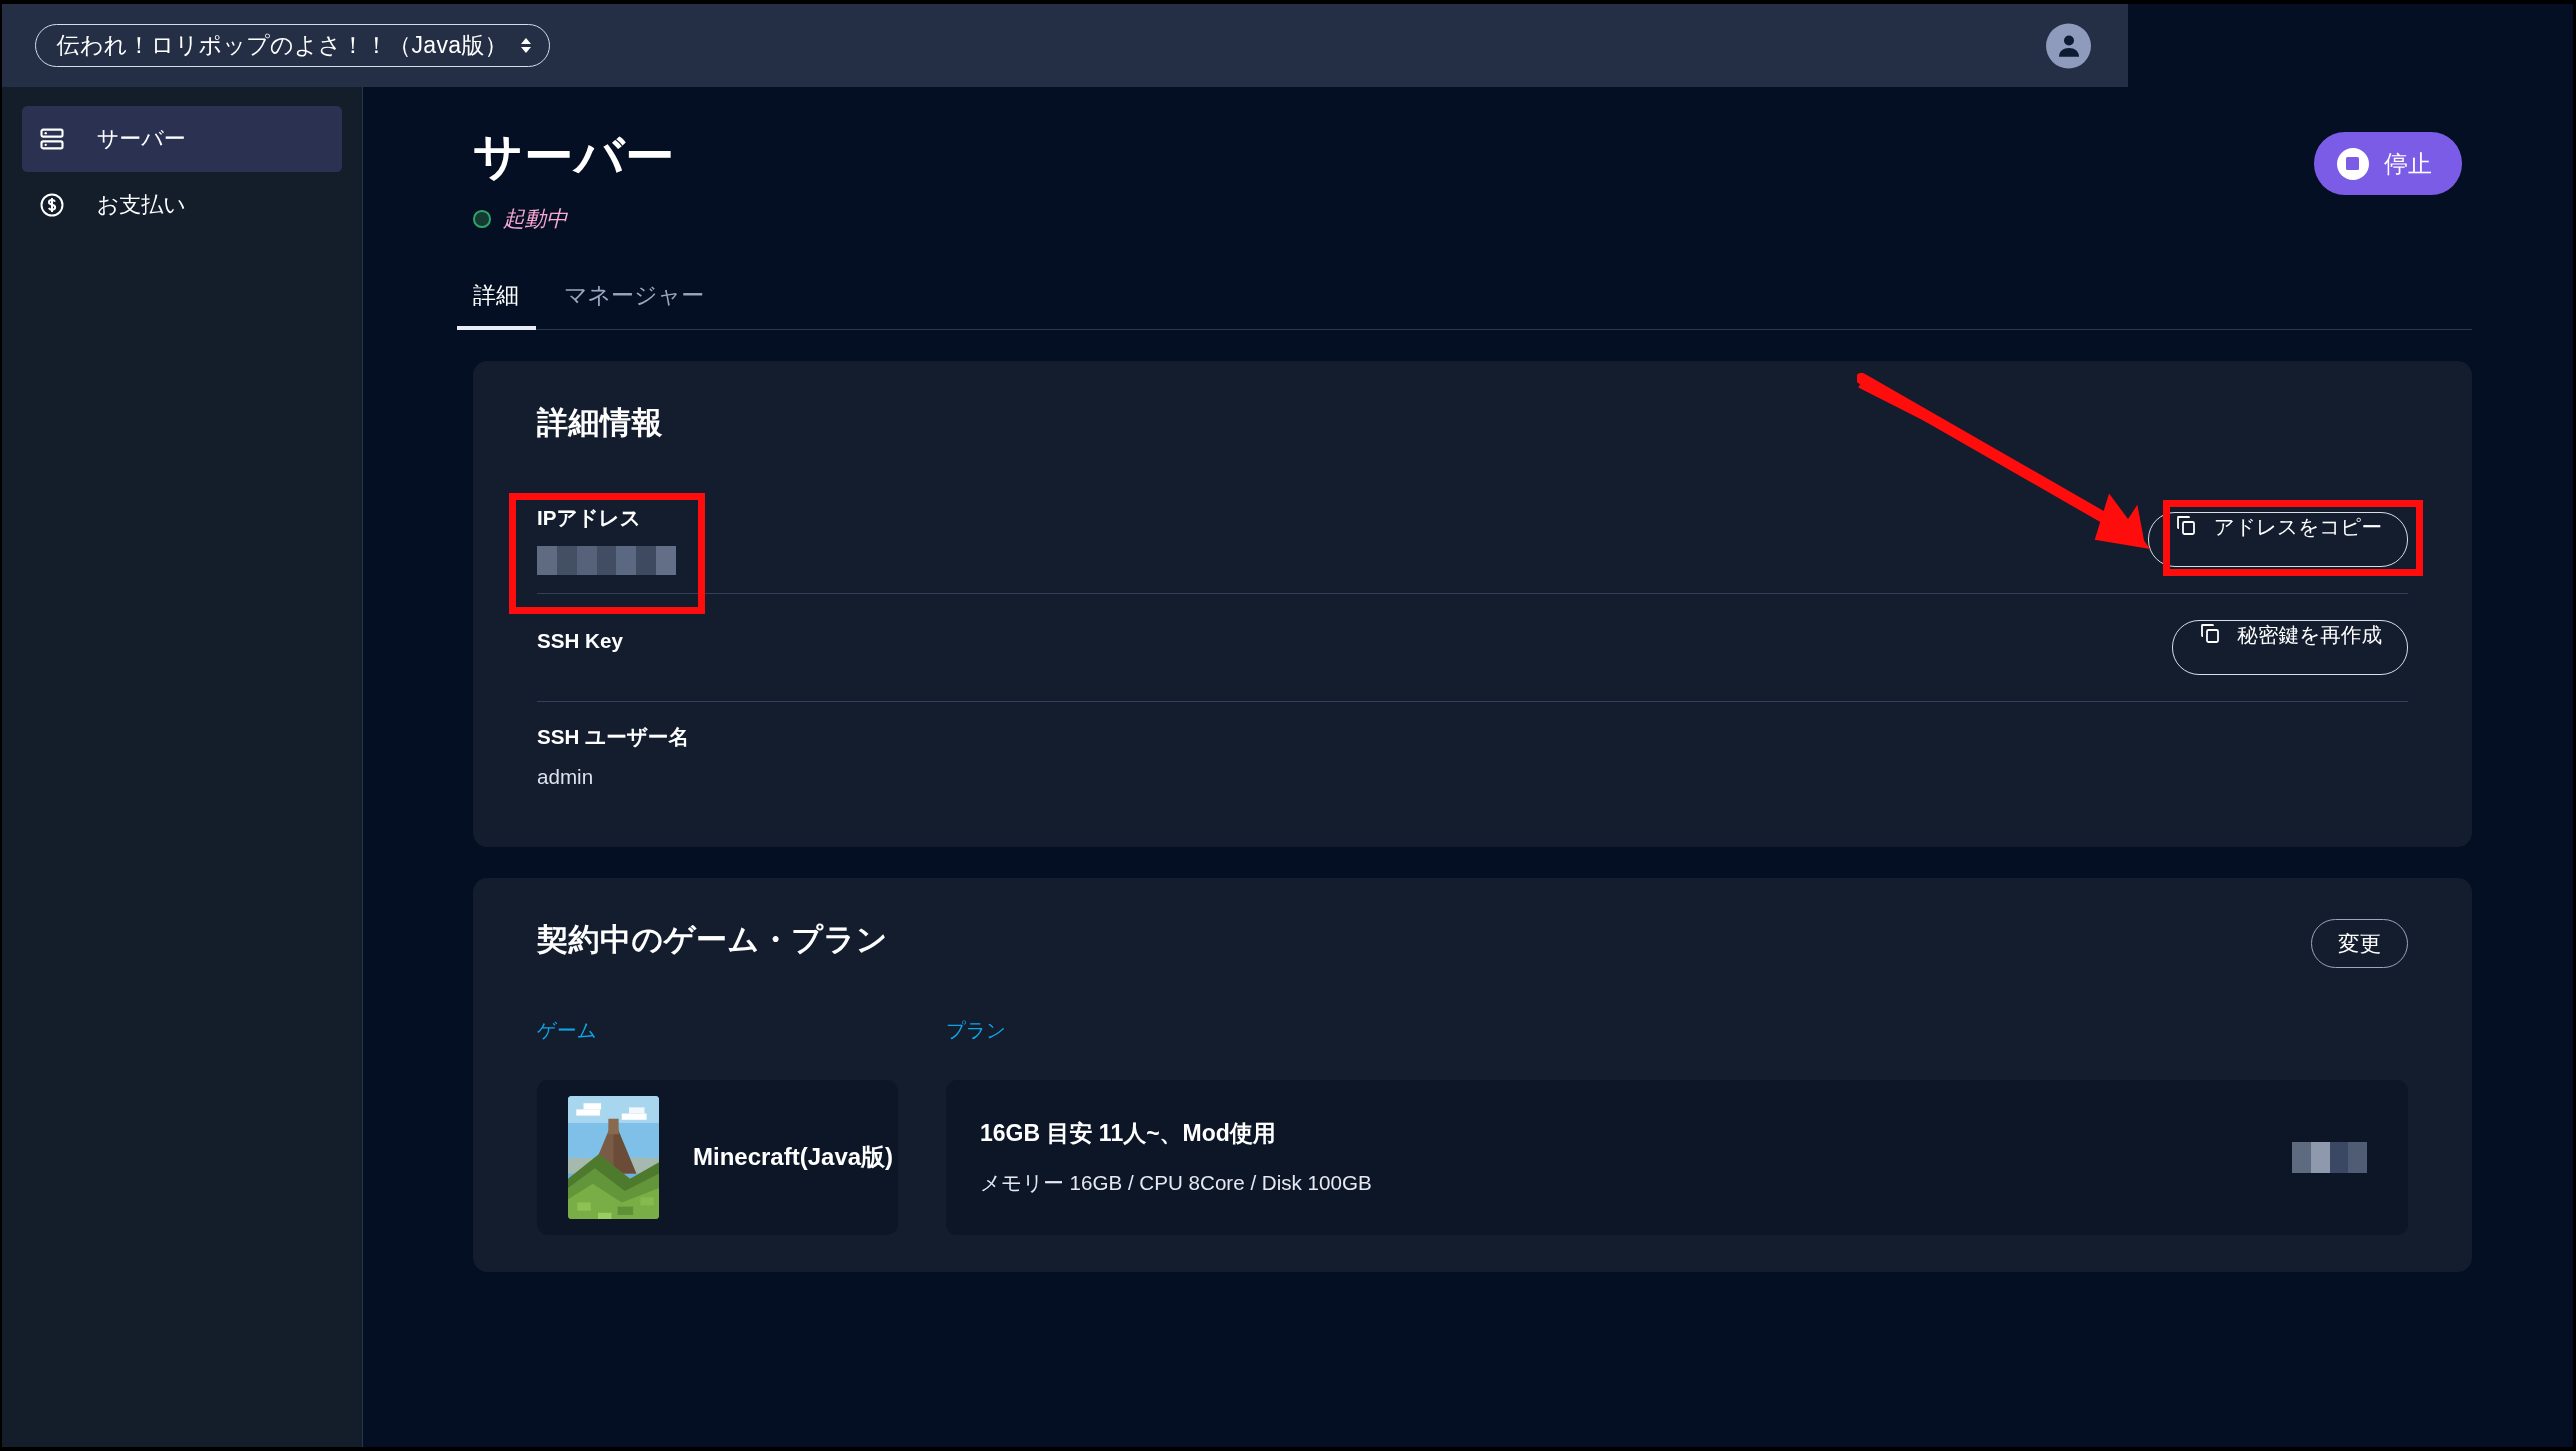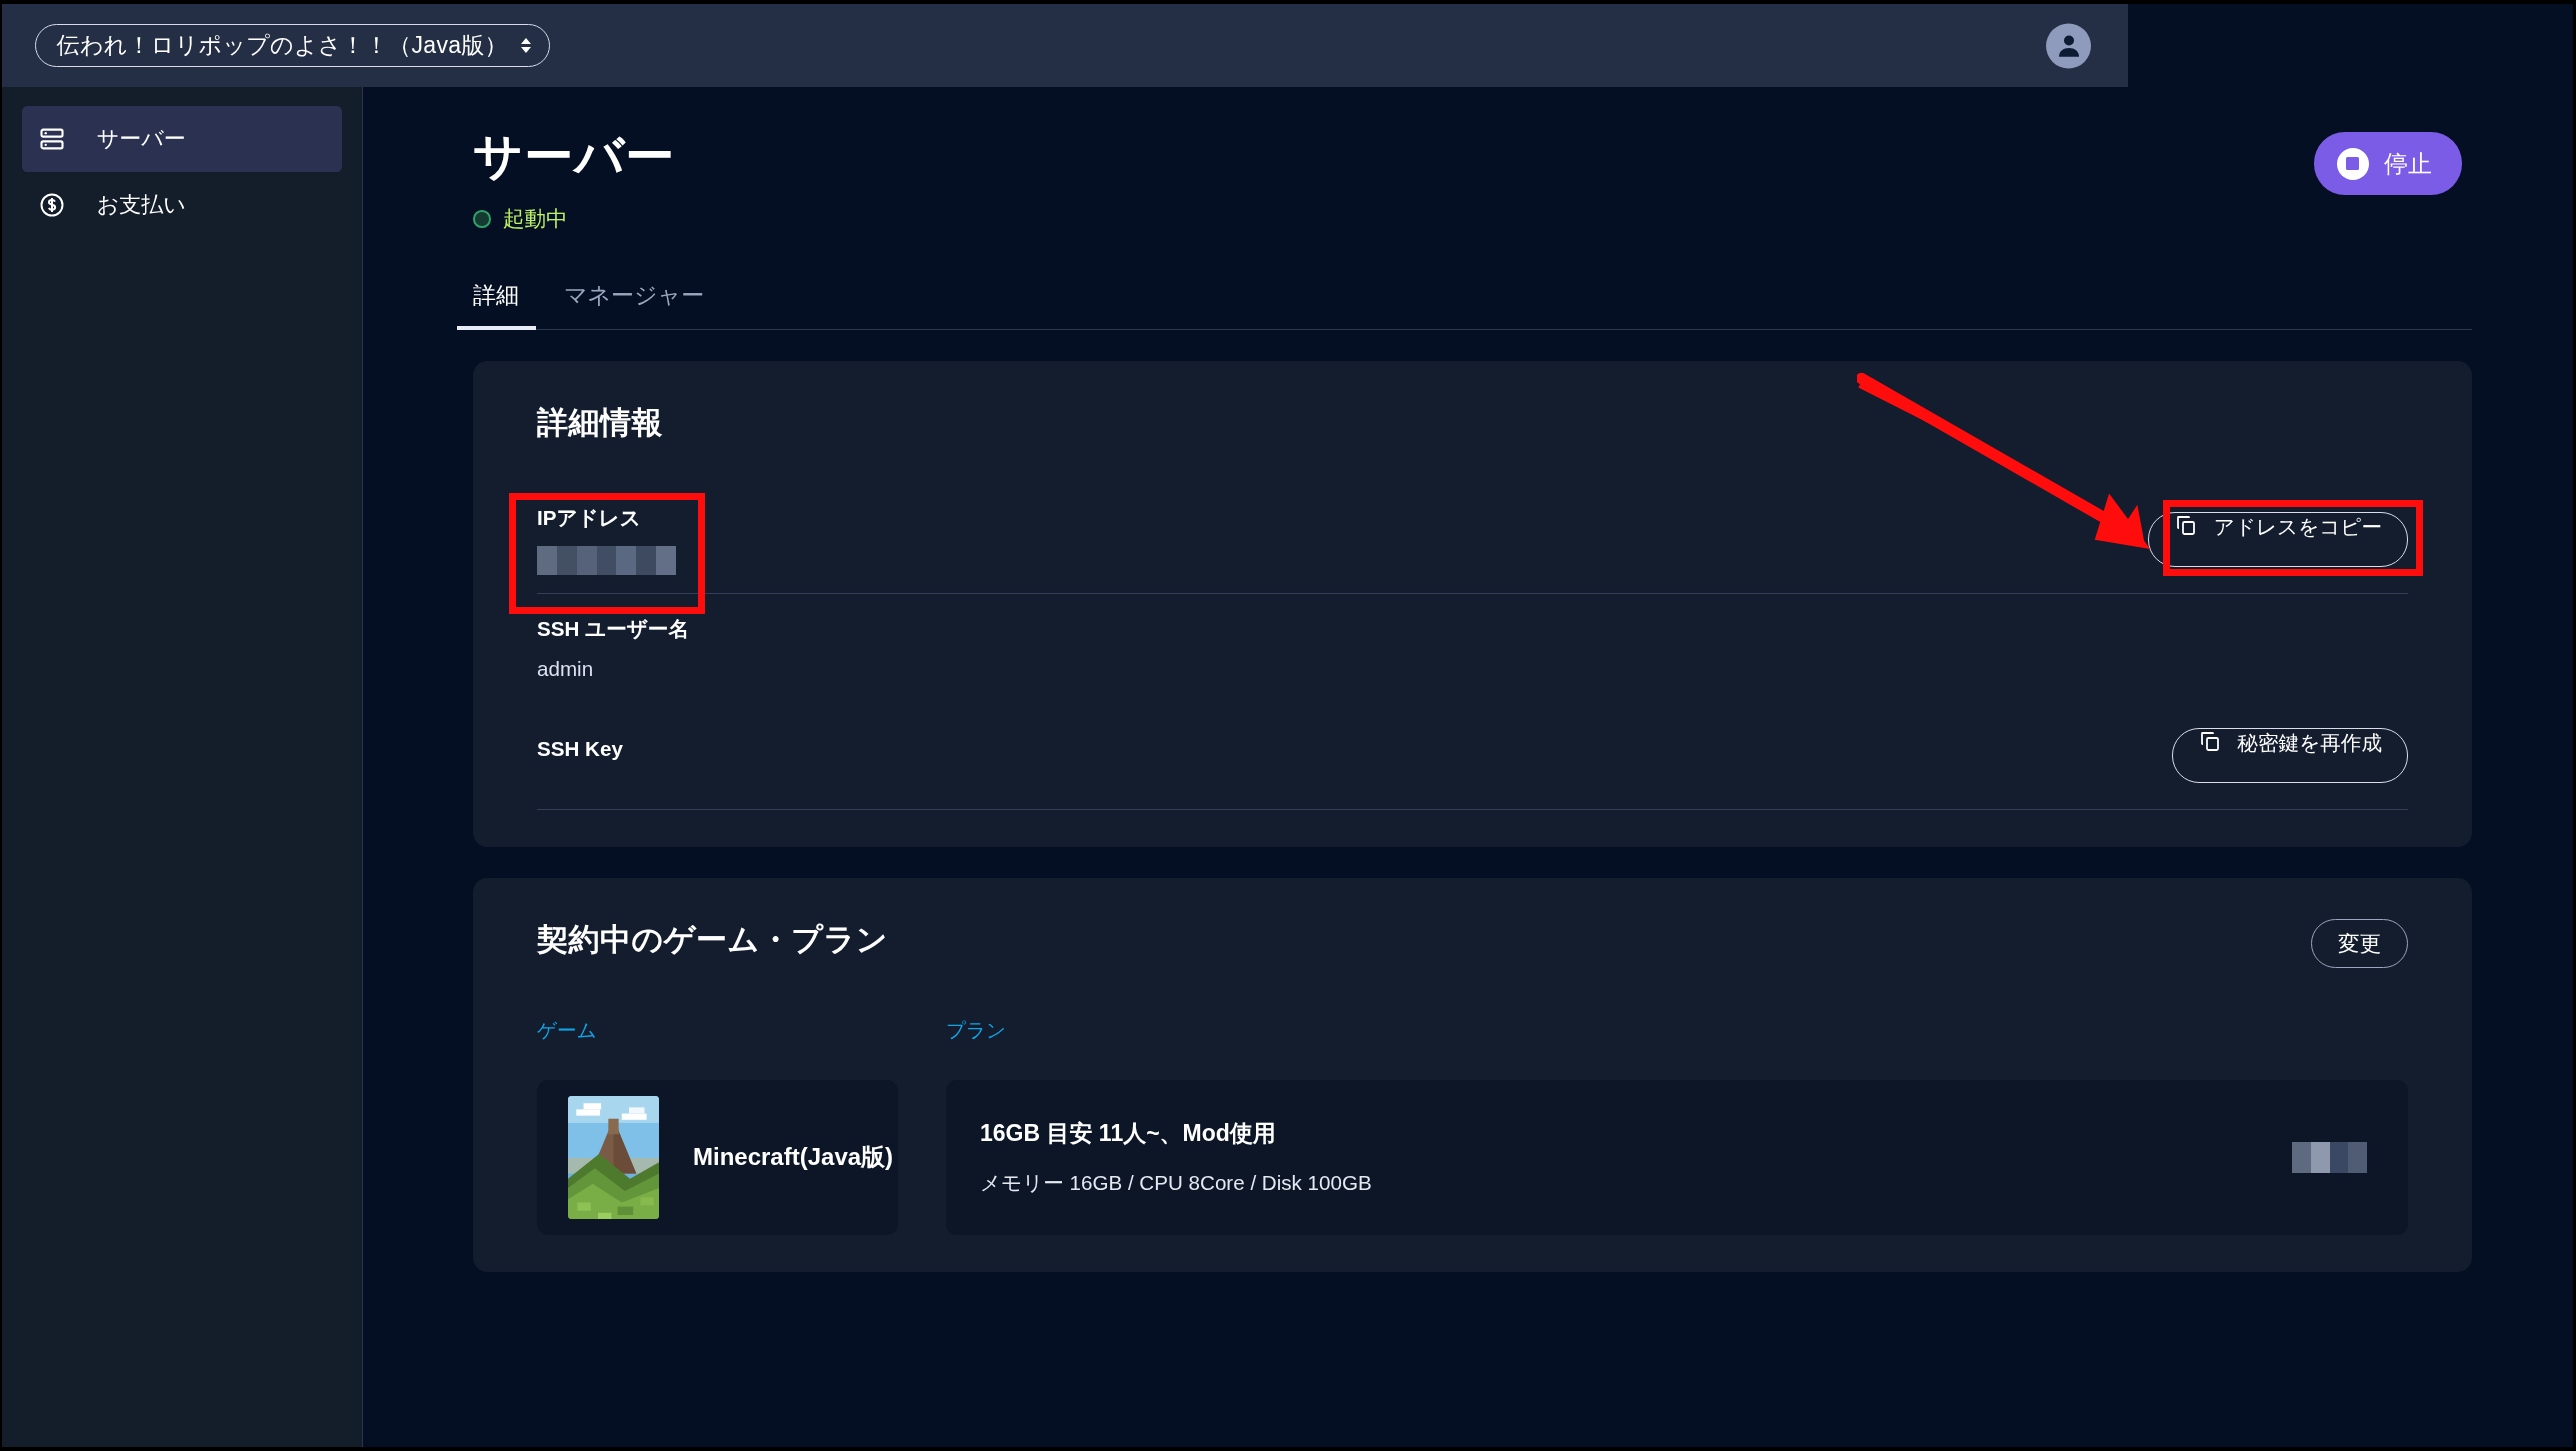--- a/index.html
+++ b/index.html
@@ -88,21 +88,21 @@
   }
   .page-head{position:relative;padding:37px 0 0 109px;}
   .page-title{
     font-size:49px;font-weight:bold;color:#ffffff;margin:0;letter-spacing:1px;
   }
   .status-row{display:flex;align-items:center;margin-top:14.4px;}
   .status-dot{
     width:17.5px;height:17.5px;border-radius:50%;
     border:2.1px solid #2ea36a;background:#163a31;box-sizing:border-box;
   }
-  .status-text{margin-left:12.4px;font-size:21.6px;color:#bef264;}
+  .status-text{margin-left:12.4px;font-size:21.6px;color:#f9a8d4;font-style:italic;}
 
   .stop-button{
     position:absolute;right:111px;top:45px;
     height:63px;
     display:flex;align-items:center;
     background:#7b5ce6;
     border-radius:31px;
     padding:0 30px 0 23px;
     color:#ffffff;font-size:24px;
     border:none;
@@ -302,40 +302,40 @@
           <span class="copy-ico">
             <svg width="24" height="24" viewBox="0 0 24 24" fill="none" stroke="#ffffff" stroke-width="1.8">
               <rect x="9" y="9" width="11" height="12" rx="1.4"></rect>
               <path d="M5 15H4.5A.5.5 0 0 1 4 14.5V4.5A.5.5 0 0 1 4.5 4h10a.5.5 0 0 1 .5.5V5"></path>
             </svg>
           </span>
           <span>アドレスをコピー</span>
         </button>
       </div>
 
-      <div class="info-row last">
-        <div>
-          <div class="info-label">SSH ユーザー名</div>
-          <div class="info-value">admin</div>
-        </div>
-      </div>
-
       <div class="info-row">
         <div>
           <div class="info-label">SSH Key</div>
         </div>
         <button class="outline-button">
           <span class="copy-ico">
             <svg width="24" height="24" viewBox="0 0 24 24" fill="none" stroke="#ffffff" stroke-width="1.8">
               <rect x="9" y="9" width="11" height="12" rx="1.4"></rect>
               <path d="M5 15H4.5A.5.5 0 0 1 4 14.5V4.5A.5.5 0 0 1 4.5 4h10a.5.5 0 0 1 .5.5V5"></path>
             </svg>
           </span>
           <span>秘密鍵を再作成</span>
         </button>
+      </div>
+
+      <div class="info-row last">
+        <div>
+          <div class="info-label">SSH ユーザー名</div>
+          <div class="info-value">admin</div>
+        </div>
       </div>
     </div>
 
     <div class="card">
       <div class="plan-card-head">
         <h2 class="card-title" style="margin-bottom:0">契約中のゲーム・プラン</h2>
         <button class="pill-button">
           <span>変更</span>
         </button>
       </div>

